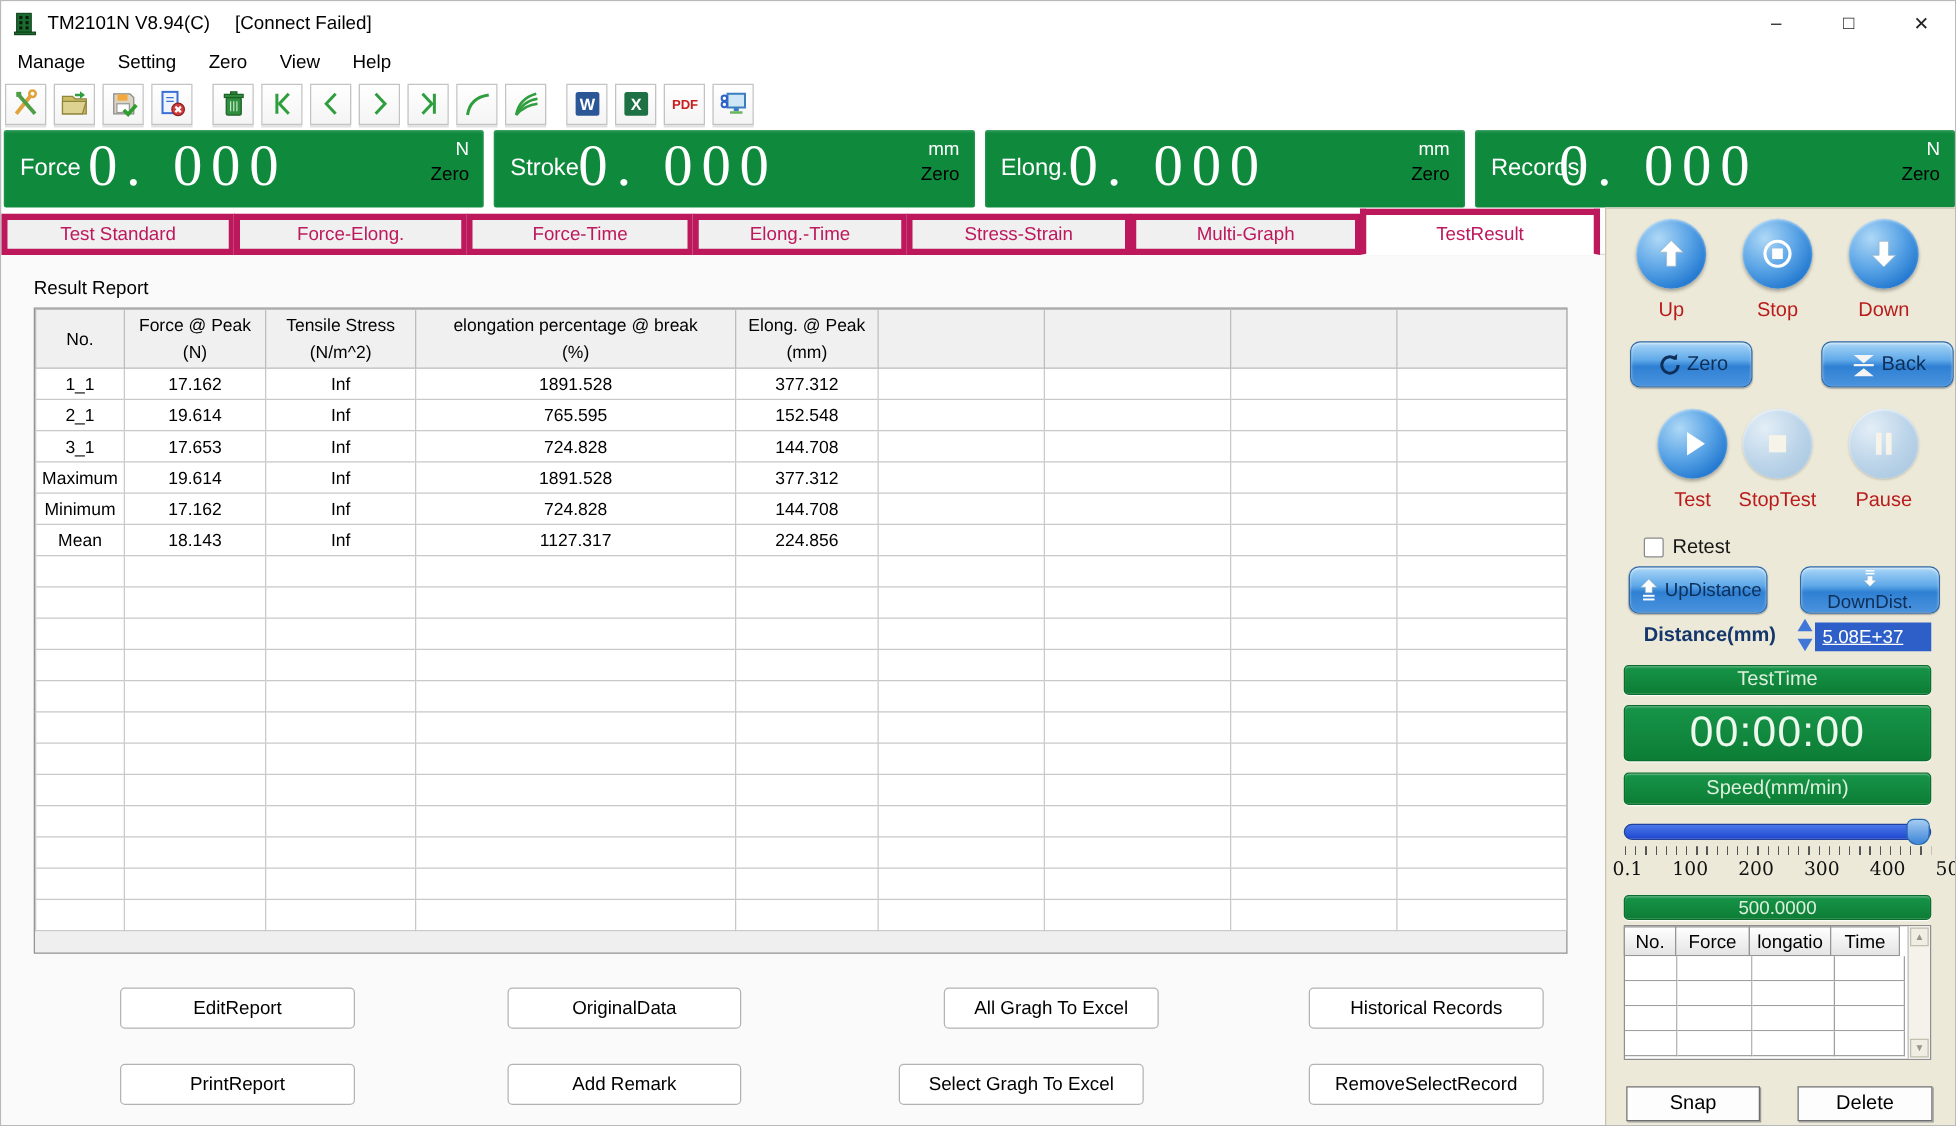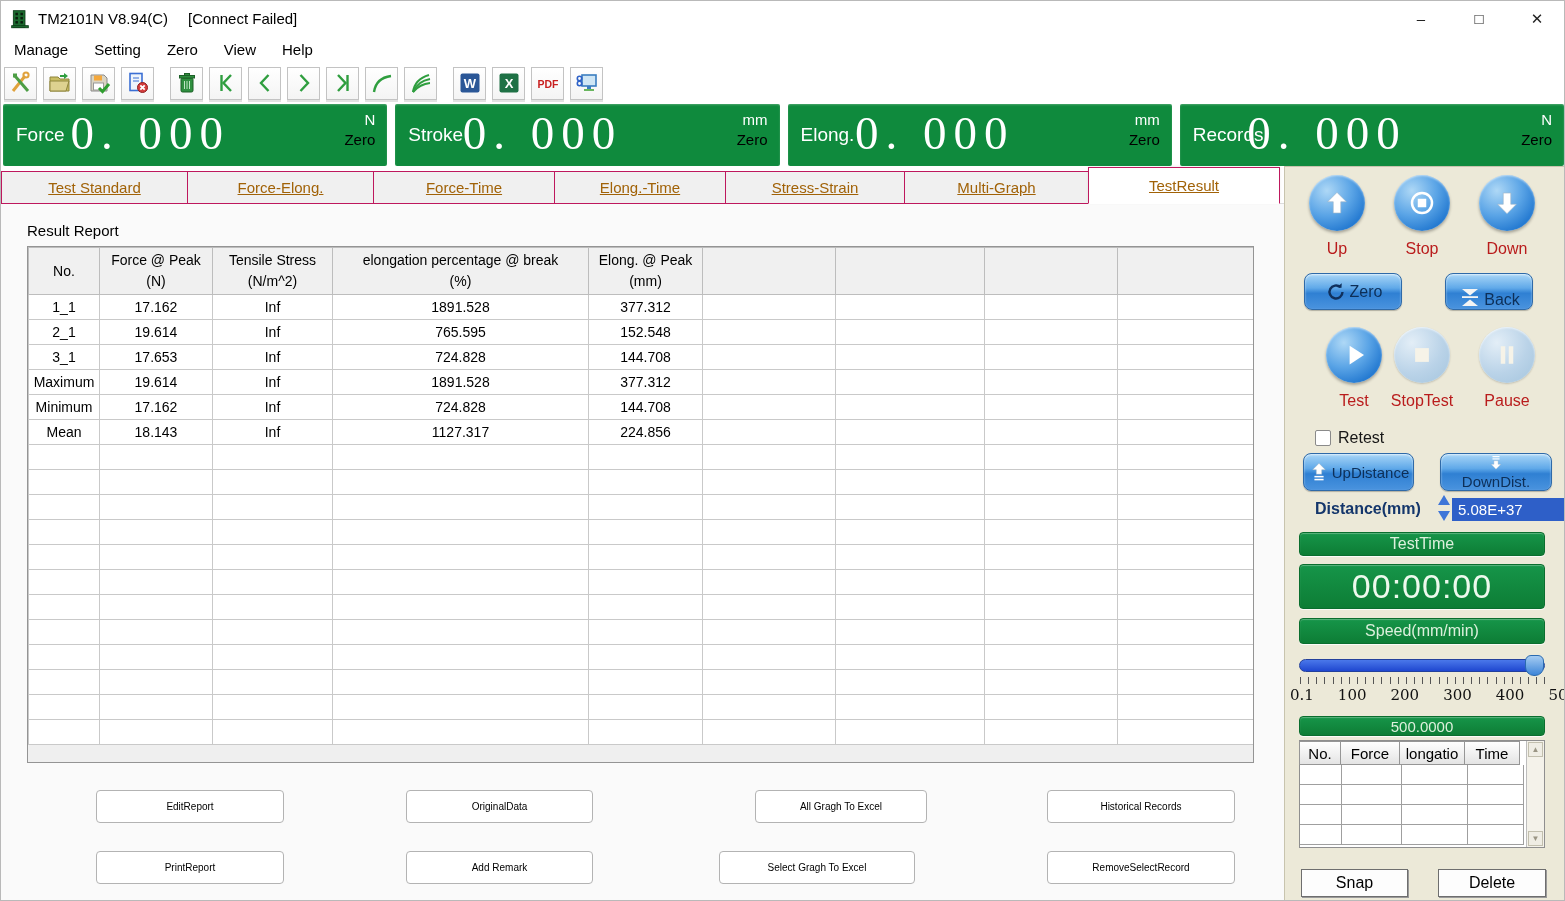--- a/index.html
+++ b/index.html
@@ -26,44 +26,44 @@
   
   .displays{position:absolute;left:2px;top:103px;width:1561px;height:62px;display:flex;gap:8px;}
   .display-panel{flex:1;position:relative;background:linear-gradient(#13924333,#0000) , #0f8a3d;background:#0f8a3d;border-radius:2px;box-shadow:inset 0 1px 2px rgba(255,255,255,.25);}
   .dp-label{position:absolute;left:13px;top:50%;transform:translateY(-50%);color:#fff;font-size:19px;}
   .dp-value{position:absolute;left:0;right:90px;top:50%;transform:translateY(-54%);text-align:center;color:#fff;font-family:"Liberation Serif", serif;font-size:47px;letter-spacing:7px;white-space:pre;}
   .dp-unitbox{position:absolute;right:12px;top:6px;text-align:right;line-height:1.25;}
   .dp-unit{color:#fff;font-size:15px;}
   .dp-zero{color:#000;font-size:15px;}
   
   .tabbar{position:absolute;left:0;top:170px;width:1283px;height:33px;display:flex;border-bottom:1px solid #dcdcdc;background:#fff;}
-  .tab{display:flex;align-items:center;justify-content:center;font-size:15px;color:#a16207;background:#f0f0f0;border:1px solid #be185d;margin-left:-1px;height:33px;text-decoration:underline;}
+  .tab{display:flex;align-items:center;justify-content:center;font-size:15px;color:#be185d;background:#f0f0f0;border:5px solid #be185d;margin-left:-1px;height:33px;}
   .tab:first-child{margin-left:0;}
   .tab.active{background:#fff;border-bottom:1px solid #fff;height:37px;margin-top:-4px;box-shadow:0 -1px 3px rgba(0,0,0,.06);z-index:2;}
   
   .content{position:absolute;left:0;top:203px;width:1283px;height:698px;background:#fafafa;}
   .report-title{position:absolute;left:26px;top:18px;font-size:15px;color:#000;}
   .table-wrap{position:absolute;left:26px;top:42px;width:1227px;height:517px;border:1px solid #949494;background:#efefef;overflow:hidden;}
   table.result{border-collapse:collapse;table-layout:fixed;width:1225px;}
   table.result th{background:#f0f0f0;font-weight:normal;font-size:14px;border:1px solid #bdbdbd;height:47px;line-height:1.5;color:#000;}
   table.result td{background:#fff;border:1px solid #c9c9c9;height:25px;text-align:center;font-size:14px;color:#000;}
   
-  .action-btn{position:absolute;height:33px;background:#fff;border:1px solid #b3b3b3;border-radius:4px;display:flex;align-items:center;justify-content:center;font-size:10px;color:#000;}
+  .action-btn{position:absolute;height:33px;background:#fff;border:1px solid #b3b3b3;border-radius:4px;display:flex;align-items:center;justify-content:center;font-size:15px;color:#000;}
   
   .side-panel{position:absolute;left:1283px;top:165px;width:282px;height:736px;background:#ece9d8;border-left:1px solid #c8c4ae;border-top:1px solid #c8c4ae;}
   .jog{position:absolute;width:90px;display:flex;flex-direction:column;align-items:center;}
   .circle-btn{width:56px;height:56px;border-radius:50%;background:radial-gradient(circle at 32% 28%,#aed8f6 0%,#5aa4e6 45%,#2278d0 78%,#1b66b4 100%);box-shadow:0 2px 3px rgba(0,0,0,.3),inset 0 1px 2px rgba(255,255,255,.55);display:flex;align-items:center;justify-content:center;}
   .circle-btn.dim{background:radial-gradient(circle at 32% 28%,#e3eef7 0%,#bad3e8 55%,#a3c4dd 100%);box-shadow:0 1px 2px rgba(0,0,0,.18),inset 0 1px 2px rgba(255,255,255,.7);}
   .jog-label{margin-top:9px;font-size:16px;color:#b91c1c;}
   .pill-btn{position:absolute;border:1px solid #2f6aa8;border-radius:8px;background:linear-gradient(#a9d6f7 0%,#60a9e9 40%,#2f80d3 55%,#4a93de 100%);box-shadow:inset 0 1px 2px rgba(255,255,255,.65),0 1px 1px rgba(0,0,0,.25);display:flex;align-items:center;justify-content:center;gap:2px;font-size:16px;color:#0d2f58;}
   .checkbox-row{position:absolute;left:30px;top:262px;display:flex;align-items:center;gap:7px;font-size:16px;color:#161616;}
   .checkbox{width:16px;height:16px;background:#fff;border:1px solid #8a8a8a;border-radius:2px;}
   .dist-label{position:absolute;left:30px;top:333px;font-size:16px;font-weight:bold;color:#14366b;}
   .spinner{position:absolute;left:152px;top:327px;width:14px;height:28px;display:flex;flex-direction:column;justify-content:space-between;}
-  .dist-value{position:absolute;left:167px;top:331px;width:112px;height:23px;background:#2e5fc8;color:#fff;font-size:15px;display:flex;align-items:center;padding-left:6px;}
+  .dist-value{position:absolute;left:167px;top:331px;width:93px;height:23px;background:#2e5fc8;color:#fff;font-size:15px;display:flex;align-items:center;padding-left:6px;text-decoration:underline;}
   .gbar{position:absolute;left:14px;width:246px;background:linear-gradient(#169549,#0d7d35);border:1px solid #0a6e2e;border-radius:4px;color:#dcf0dc;display:flex;align-items:center;justify-content:center;box-shadow:0 1px 0 rgba(255,255,255,.8),inset 0 1px 1px rgba(255,255,255,.3);}
   .slider-track{position:absolute;left:14px;top:492px;width:246px;height:13px;border-radius:7px;background:linear-gradient(#4a78ea,#1f47d0);border:1px solid #23409c;}
   .slider-thumb{position:absolute;right:0px;top:-5px;width:19px;height:21px;border-radius:6px 6px 9px 9px;background:linear-gradient(#a5ccf2,#3d85d8);border:1px solid #2a6ab0;}
   .ticks{position:absolute;left:15px;top:510px;width:245px;height:7px;background:repeating-linear-gradient(90deg,#555 0 1px,transparent 1px 8.15px);}
   .tick-labels{position:absolute;left:5px;top:519px;width:264px;display:flex;justify-content:space-between;font-family:"DejaVu Serif", serif;font-size:15px;color:#111;gap:24px;}
   .record-table{position:absolute;left:14px;top:573px;width:246px;height:108px;background:#fff;border:1px solid #8f8f8f;}
   .rt-header{display:flex;}
   .rt-hcell{height:24px;background:linear-gradient(#ffffff,#e4e4e4);border:1px solid #969696;margin-left:-1px;display:flex;align-items:center;justify-content:center;font-size:15px;color:#000;}
   .rt-row{display:flex;}
   .rt-cell{height:20px;border-right:1px solid #9f9f9f;border-bottom:1px solid #9f9f9f;background:#fff;}
@@ -536,21 +536,21 @@
     <div class="jog-label">Down</div>
   </div>
 
   <div class="pill-btn" style="left:19px;top:106px;width:98px;height:37px;">
     <svg width="24" height="24" viewBox="0 0 24 24">
         <path d="M18.5 12a6.5 6.5 0 1 1-2.1-4.8" fill="none" stroke="#10305c" stroke-width="2.4"></path>
         <path d="M17.8 3.2l-.4 4.8-4.6-1z" fill="#10305c"></path>
       </svg>
     <span>Zero</span>
   </div>
-  <div class="pill-btn" style="left:160px;top:106px;width:88px;height:37px;align-items:flex-end;">
+  <div class="pill-btn" style="left:172px;top:106px;width:106px;height:37px;">
     <svg width="24" height="24" viewBox="0 0 24 24">
         <path d="M4 4h16l-8 6.5z" fill="#f4f4f4"></path>
         <rect x="4" y="11.2" width="16" height="1.8" fill="#f4f4f4"></rect>
         <path d="M4 21h16l-8-6.5z" fill="#f4f4f4"></path>
       </svg>
     <span>Back</span>
   </div>
 
   <div class="jog" style="left:24px;top:160px;">
     <div class="circle-btn">

